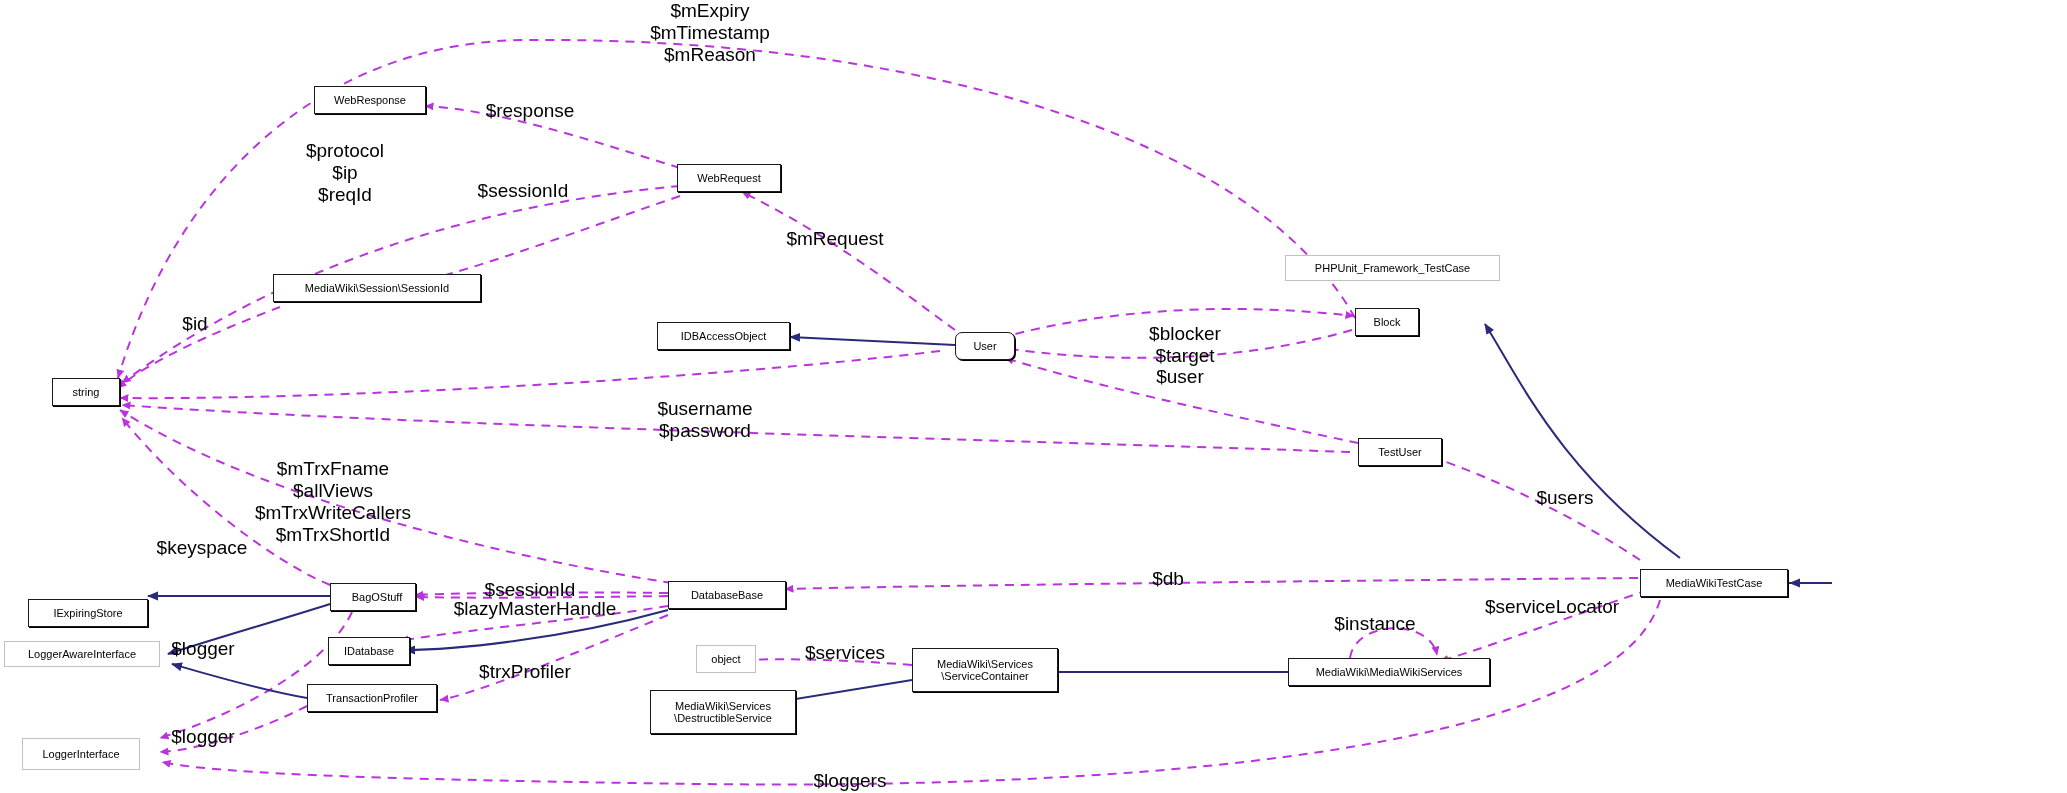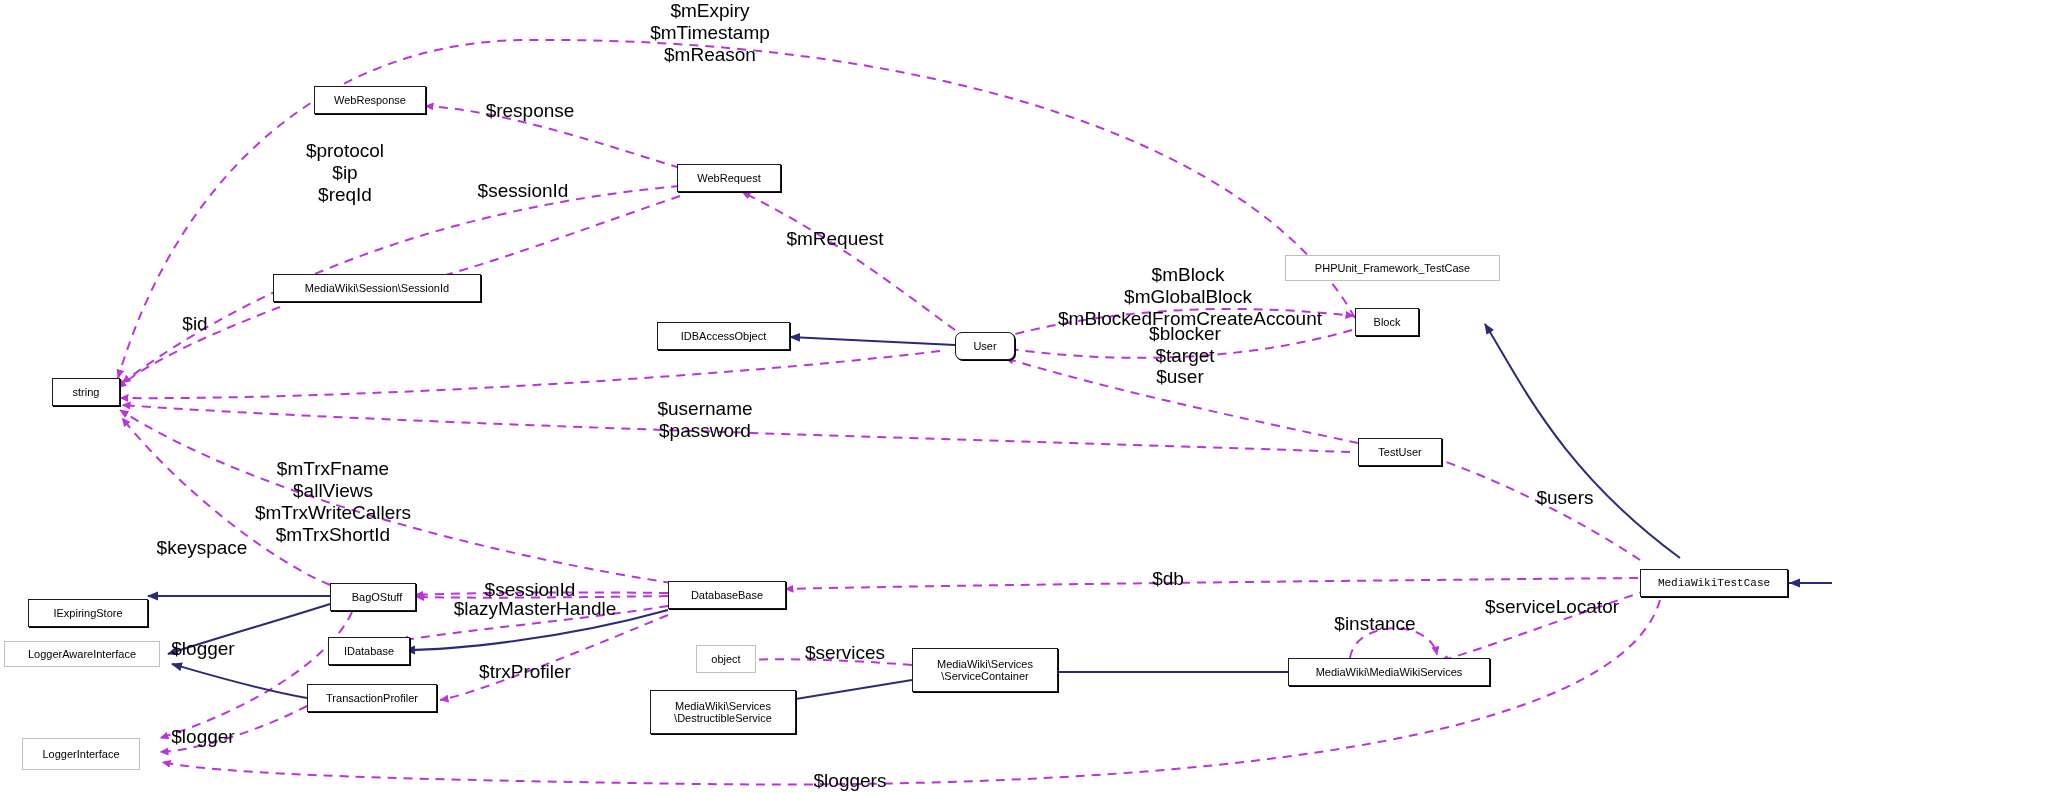--- a/index.html
+++ b/index.html
@@ -144,36 +144,33 @@
   <div class="node ext" style="left:696px;top:645px;width:60px;height:28px;">object</div>
 
   <div class="node solid" style="left:912px;top:648px;width:146px;height:44px;">MediaWiki\Services
 \ServiceContainer</div>
 
   <div class="node solid" style="left:650px;top:690px;width:146px;height:44px;">MediaWiki\Services
 \DestructibleService</div>
 
   <div class="node solid" style="left:1288px;top:658px;width:202px;height:28px;">MediaWiki\MediaWikiServices</div>
 
-  <div class="node solid" style="left:1640px;top:569px;width:148px;height:28px;font-family:Liberation Mono, monospace;">MediaWikiTestCase</div>
+  <div class="node solid" style="left:1640px;top:569px;width:148px;height:28px;">MediaWikiTestCase</div>
 
 
   <div class="elabel" style="left:620px;top:0px;width:180px;">$mExpiry
 $mTimestamp
 $mReason</div>
   <div class="elabel" style="left:470px;top:100px;width:120px;">$response</div>
   <div class="elabel" style="left:290px;top:140px;width:110px;">$protocol
 $ip
 $reqId</div>
   <div class="elabel" style="left:468px;top:180px;width:110px;">$sessionId</div>
   <div class="elabel" style="left:170px;top:313px;width:50px;">$id</div>
   <div class="elabel" style="left:780px;top:228px;width:110px;">$mRequest</div>
-  <div class="elabel" style="left:1058px;top:264px;width:260px;">$mBlock
-$mGlobalBlock
-$mBlockedFromCreateAccount</div>
   <div class="elabel" style="left:1120px;top:323px;width:130px;">$blocker
 $target</div>
   <div class="elabel" style="left:1140px;top:366px;width:80px;">$user</div>
   <div class="elabel" style="left:640px;top:398px;width:130px;">$username
 $password</div>
   <div class="elabel" style="left:1520px;top:487px;width:90px;">$users</div>
   <div class="elabel" style="left:238px;top:458px;width:190px;">$mTrxFname
 $allViews
 $mTrxWriteCallers
 $mTrxShortId</div>

